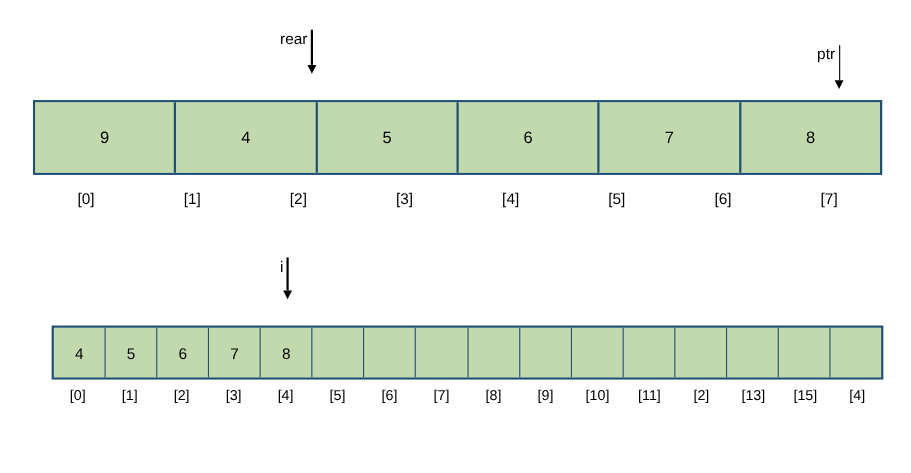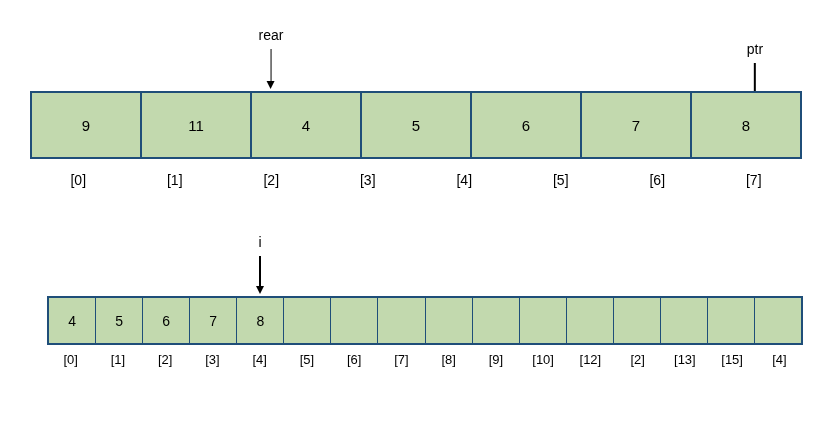--- a/index.html
+++ b/index.html
@@ -38,22 +38,22 @@
   .index-row { position: absolute; display: flex; }
   .index-row .idx { flex: 1 1 0; text-align: center; }
   .top-index { left: 30px; top: 172px; width: 772px; font-size: 14px; }
   .bottom-index { left: 47px; top: 352px; width: 756px; font-size: 13px; }
 
   
   .pointer {
     position: absolute;
     transform: translateX(-50%);
     display: flex;
-    flex-direction: column;
-    align-items: center;
+    flex-direction: row;
+    align-items: flex-start;
   }
   .pointer .plabel { font-size: 14px; line-height: 16px; margin-bottom: 6px; white-space: nowrap; }
   .arrow { display: flex; flex-direction: column; align-items: center; }
   .arrow .shaft { width: 1.5px; background: var(--arrow, #000); }
   .arrow .head {
     width: 0; height: 0;
     border-left: 4.5px solid transparent;
     border-right: 4.5px solid transparent;
     border-top: 8px solid var(--arrow, #000);
   }
@@ -81,23 +81,20 @@
     <div class="plabel">ptr</div>
     <div class="arrow top-ptr">
       <div class="shaft"></div>
       <div class="head"></div>
     </div>
   </div>
 
   <div class="array top-array">
     <div class="cell">
         <span>9</span>
-      </div>
-    <div class="cell">
-        <span>11</span>
       </div>
     <div class="cell">
         <span>4</span>
       </div>
     <div class="cell">
         <span>5</span>
       </div>
     <div class="cell">
         <span>6</span>
       </div>
@@ -184,20 +181,20 @@
     <div class="idx">[1]</div>
     <div class="idx">[2]</div>
     <div class="idx">[3]</div>
     <div class="idx">[4]</div>
     <div class="idx">[5]</div>
     <div class="idx">[6]</div>
     <div class="idx">[7]</div>
     <div class="idx">[8]</div>
     <div class="idx">[9]</div>
     <div class="idx">[10]</div>
-    <div class="idx">[12]</div>
+    <div class="idx">[11]</div>
     <div class="idx">[2]</div>
     <div class="idx">[13]</div>
     <div class="idx">[15]</div>
     <div class="idx">[4]</div>
   </div>
 
 </div>
 
 </body></html>

